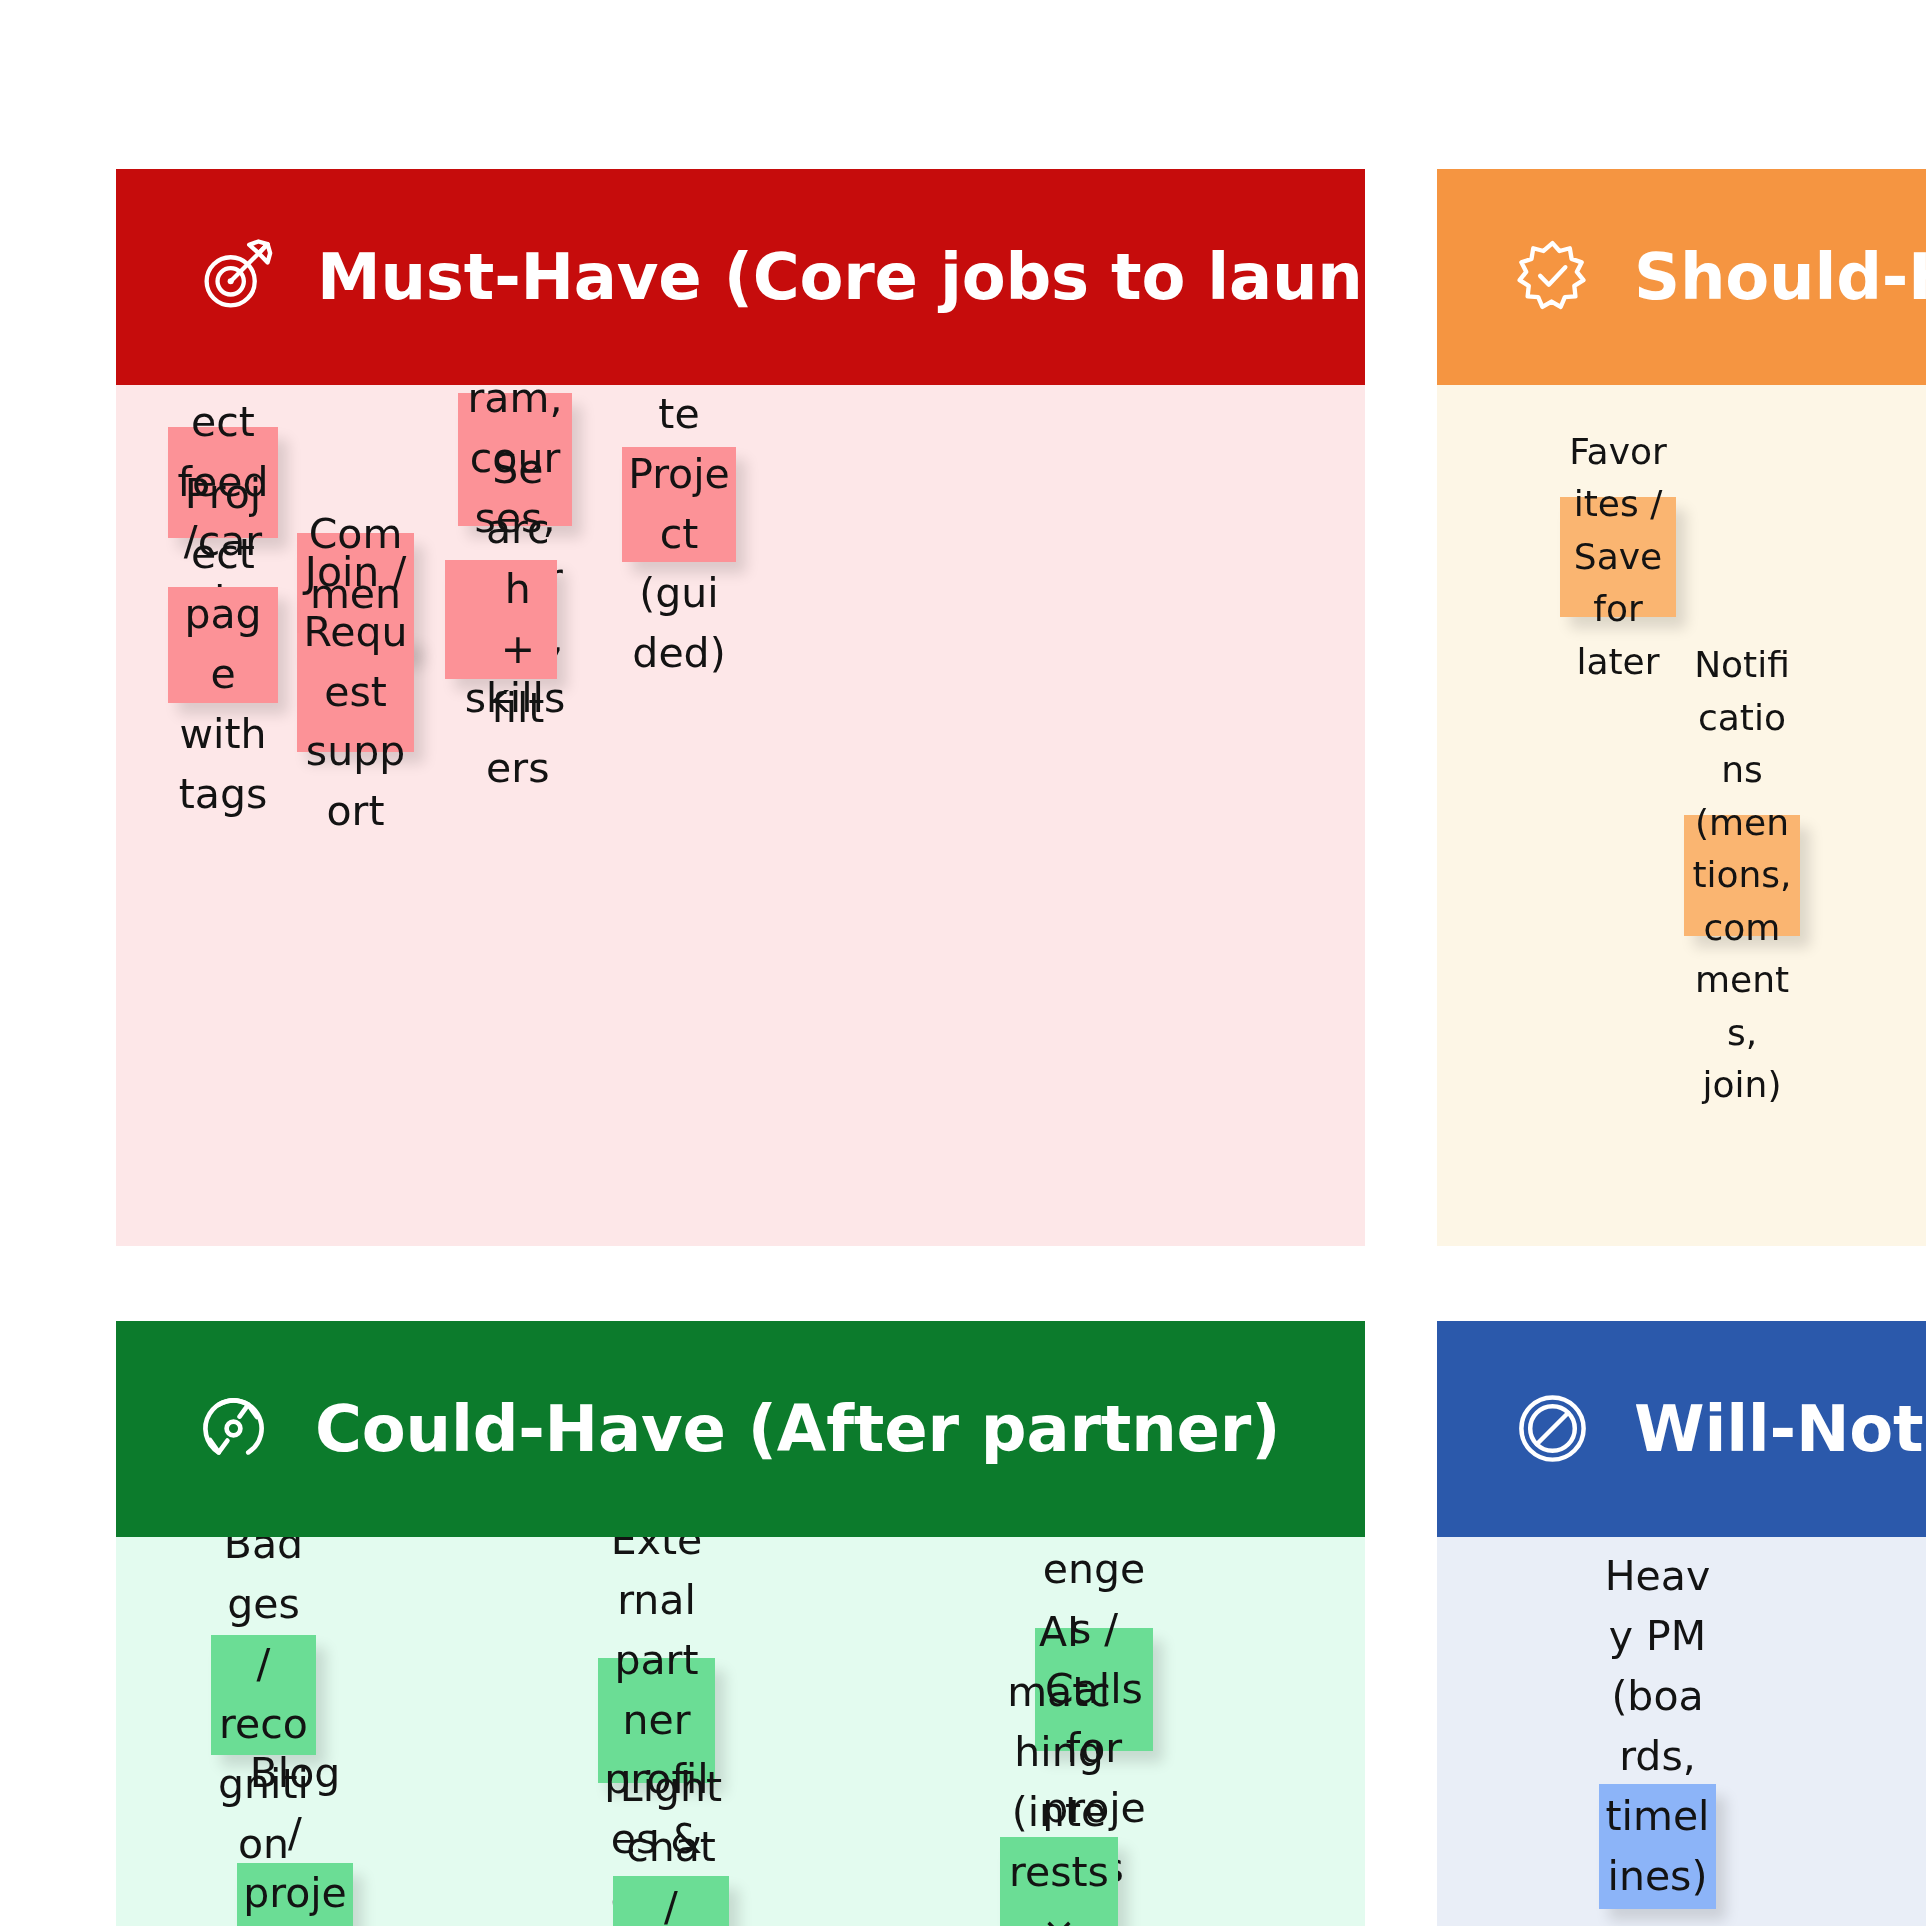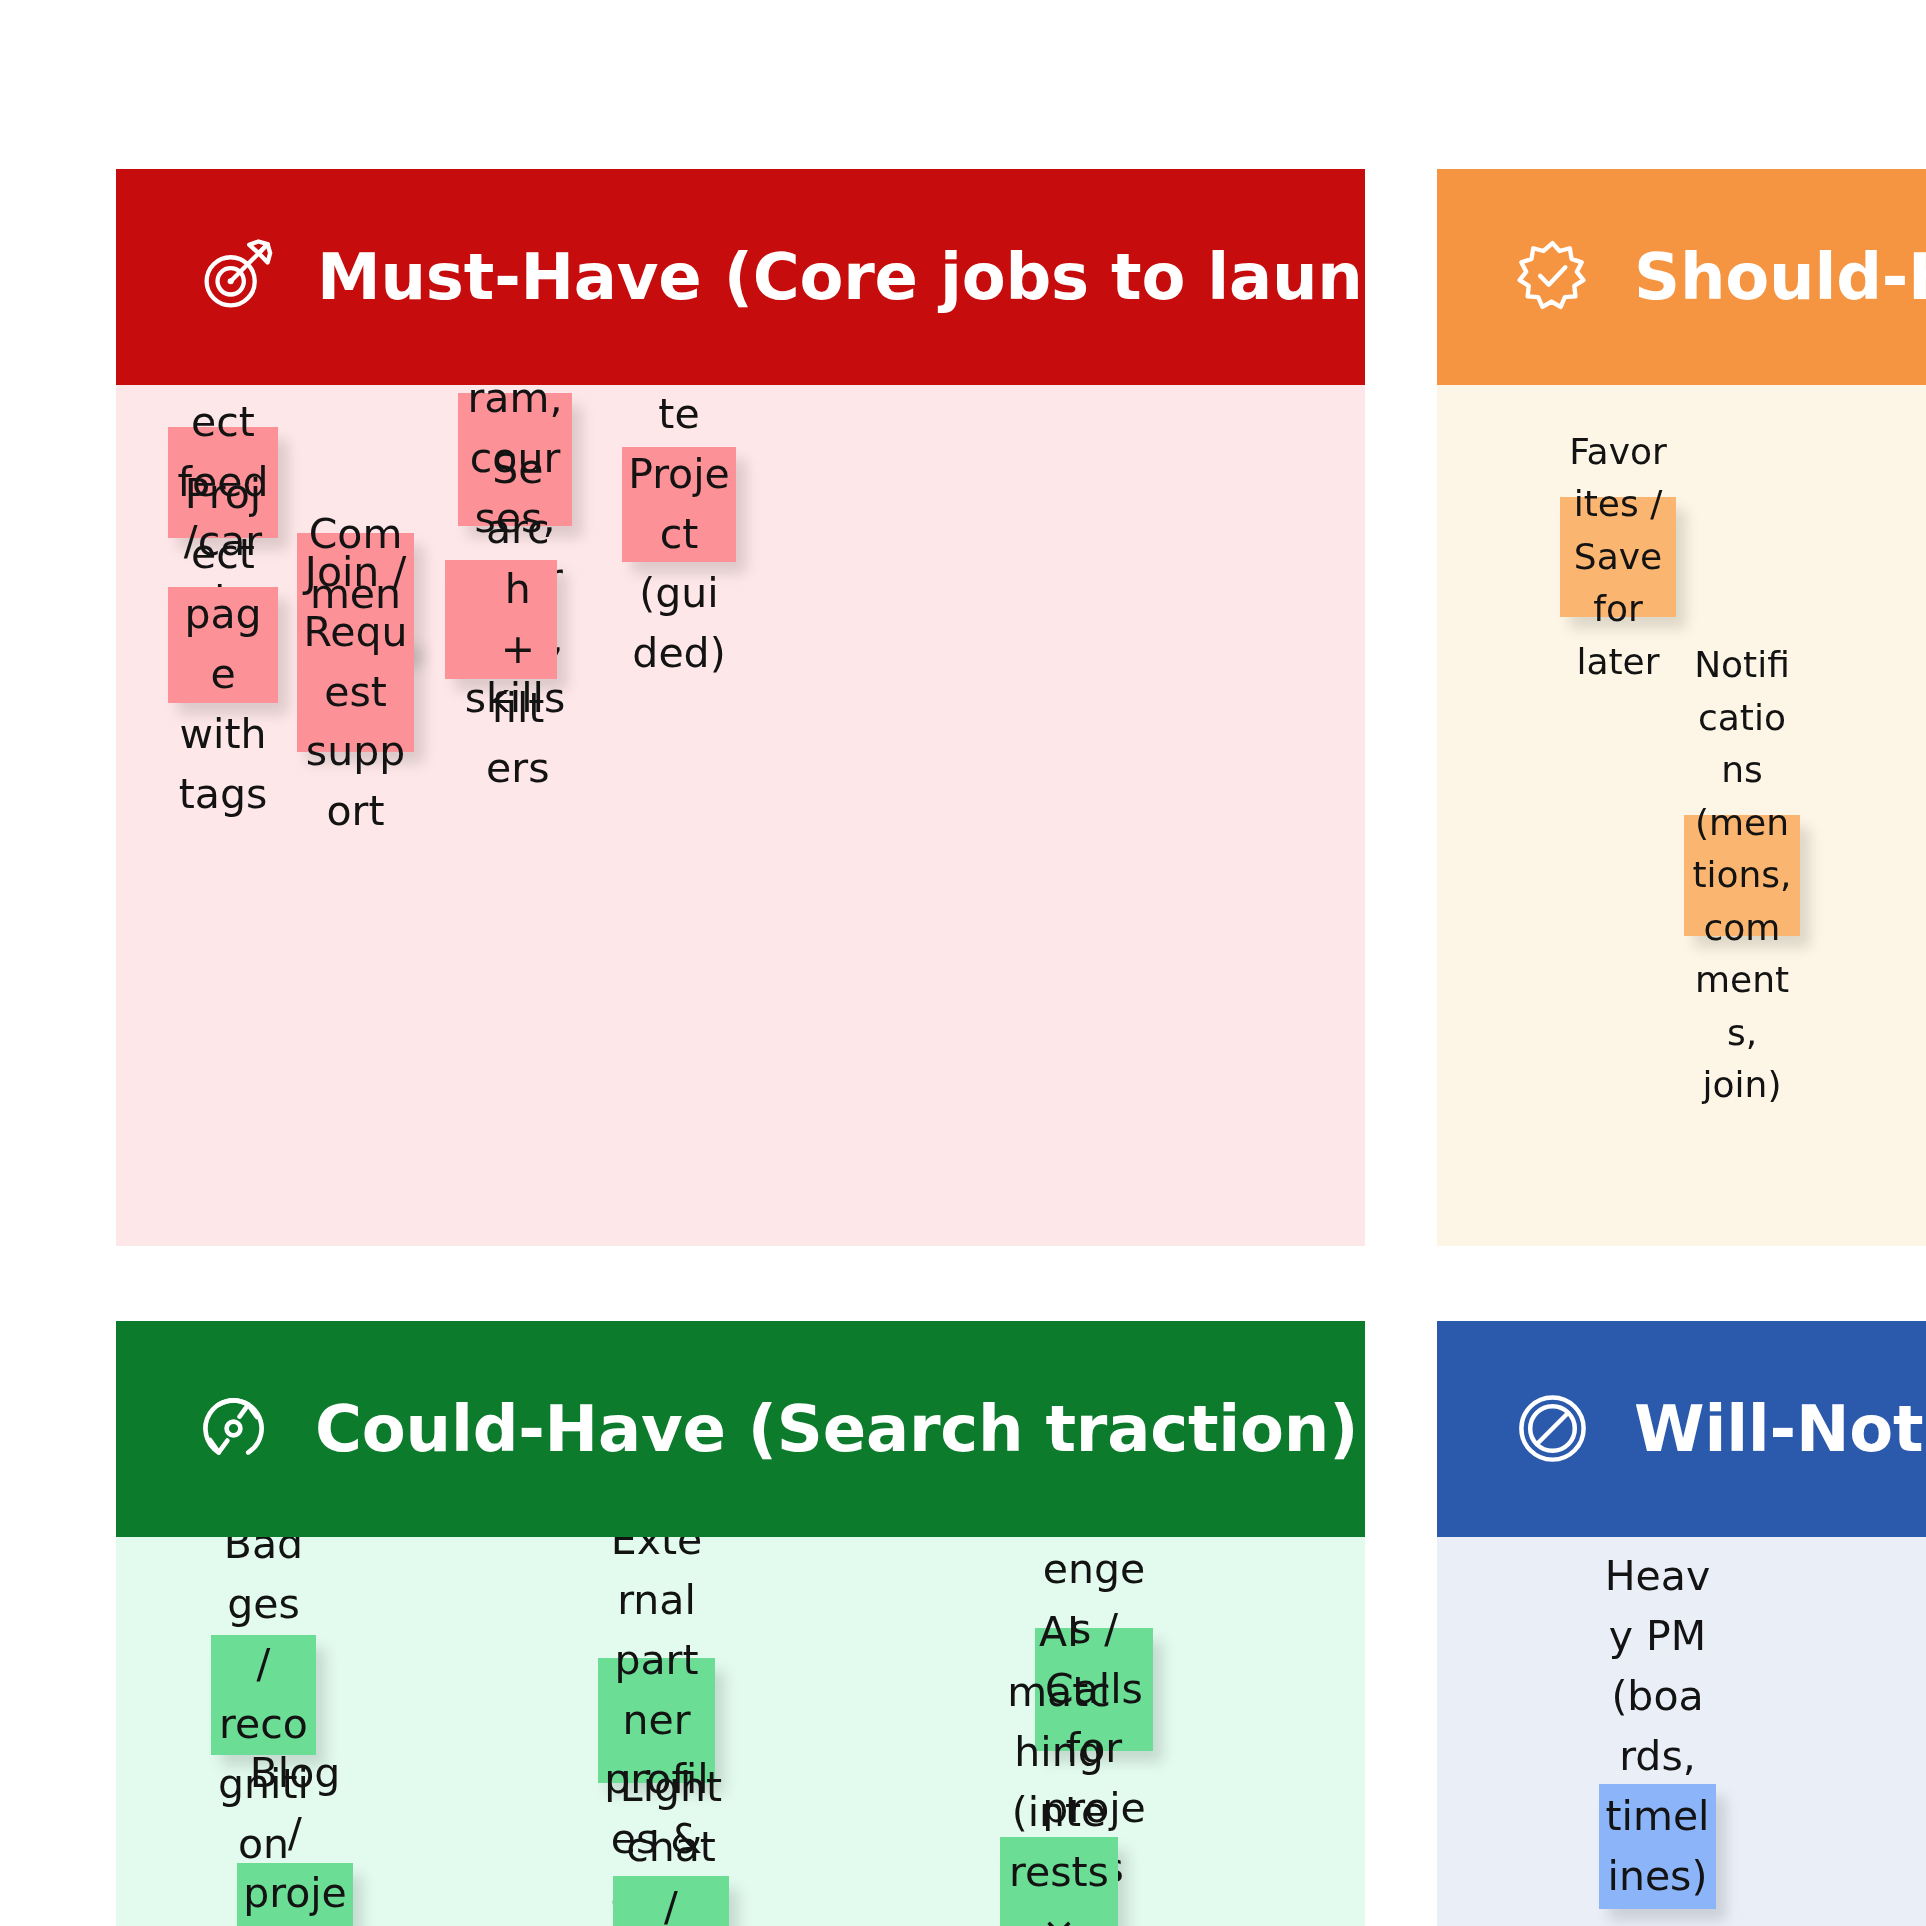--- a/index.html
+++ b/index.html
@@ -173,21 +173,21 @@
     <div class="q-header">
       <span class="q-icon">
         <svg width="77" height="77" viewBox="0 0 48 48" fill="none" stroke="#ffffff" stroke-width="2.9" stroke-linecap="round" stroke-linejoin="round">
           <path d="M14.8 9.1 A17 17 0 0 1 33.2 38.9"></path>
           <path d="M33.2 9.1 A17 17 0 0 0 14.8 38.9"></path>
           <path d="M9.4 31.2 L14.8 38.9 L20.2 31.5"></path>
           <path d="M27.8 16.6 L33.2 9.1 L38.6 16.8"></path>
           <circle cx="24" cy="24" r="4.3"></circle>
         </svg>
       </span>
-      <span class="q-title">Could-Have (Search traction)</span>
+      <span class="q-title">Could-Have (After partner)</span>
     </div>
     <div class="q-body">
       <div class="note" style="left:95px; top:98px; width:105px; height:120px;">
           <span>Badges / recognition</span>
         </div>
       <div class="note" style="left:482px; top:121px; width:117px; height:125px;">
           <span>External partner profiles &amp; calls</span>
         </div>
       <div class="note" style="left:919px; top:91px; width:118px; height:123px;">
           <span>Challenges / Calls for projects</span>

